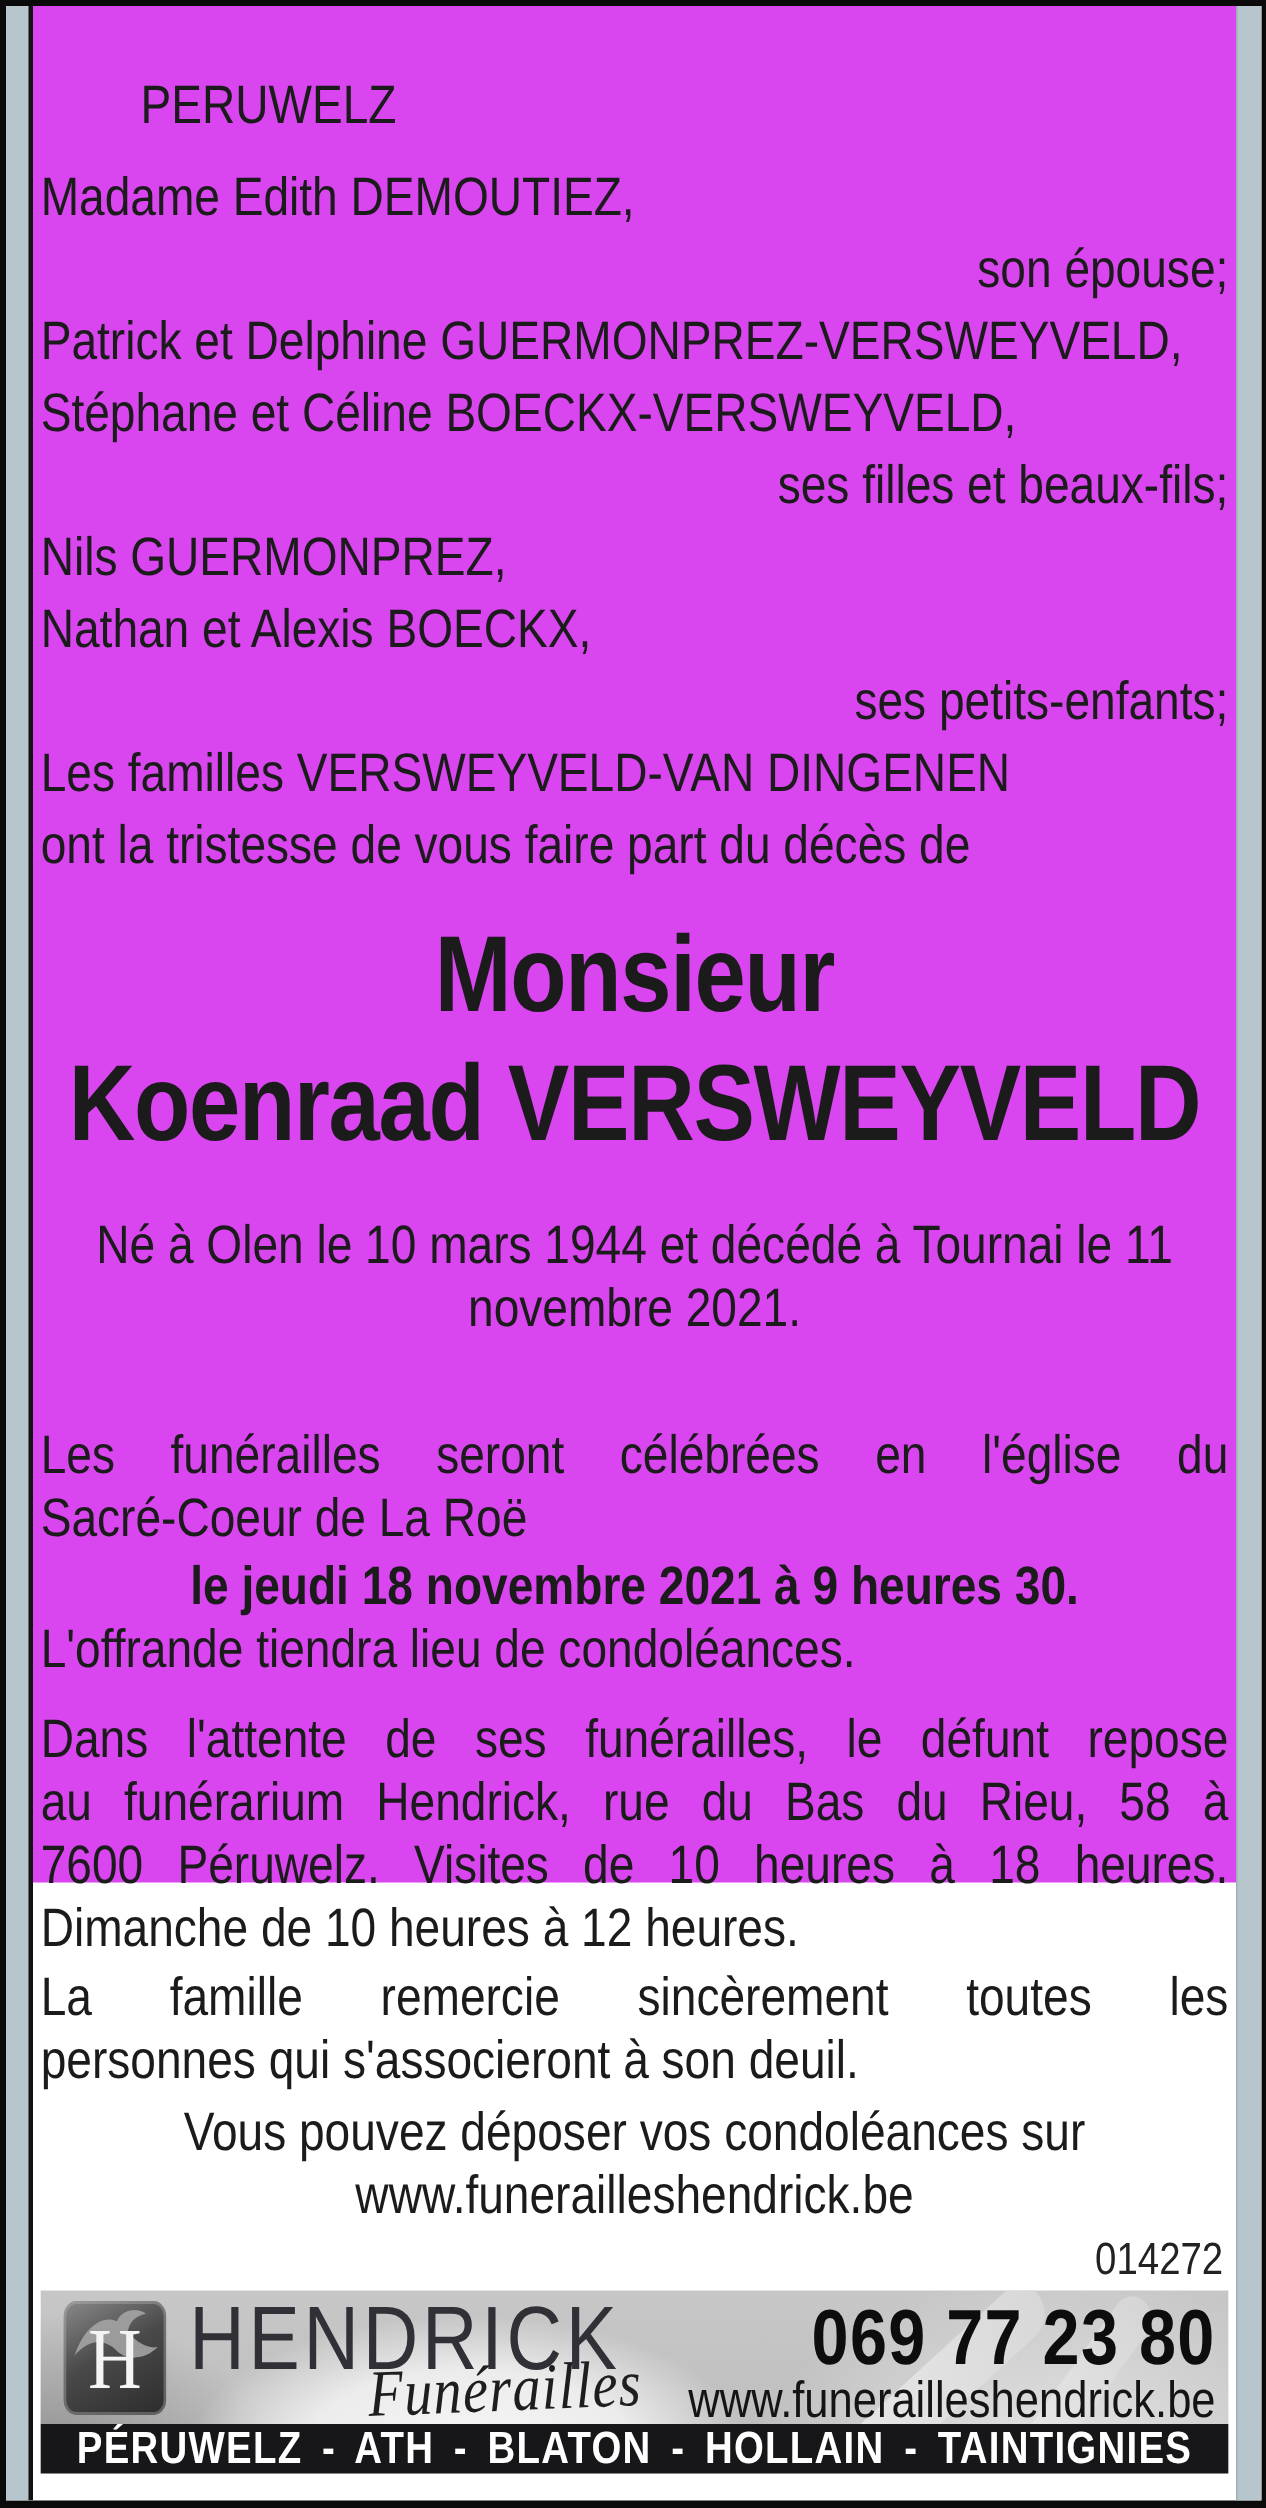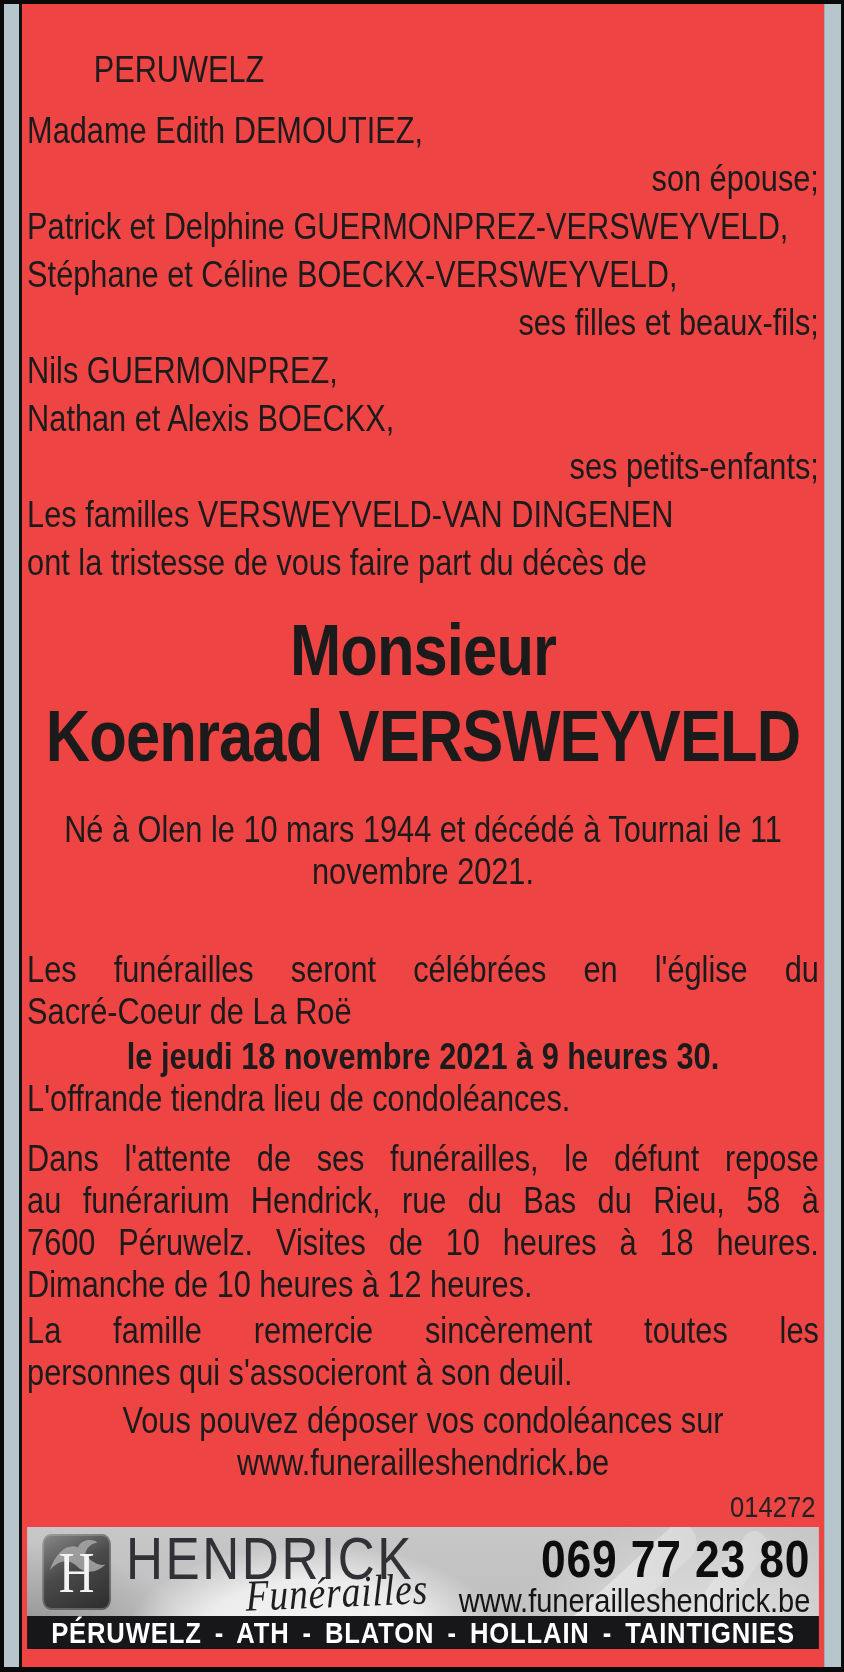--- a/index.html
+++ b/index.html
@@ -8,21 +8,21 @@
     background:#ffffff;box-sizing:border-box;
     border:4px solid #0a0a0a;border-bottom-width:5px;border-right-width:3px;
     overflow:hidden;
     font-family:"Liberation Sans","DejaVu Sans",sans-serif;
     color:#1b1b1b;
   }
   .strip{position:absolute;top:0;bottom:0;z-index:3;}
   .strip.left{left:0;width:15px;background:#b7c5cc;border-right:3px solid #111;}
   .strip.right{right:0;width:16px;background:#b7c5cc;border-left:1px solid #9fadb4;}
   .scan{
-    position:absolute;left:18px;top:0;width:802px;height:1667px;background:#ef4444;
+    position:absolute;left:18px;top:0;width:802px;height:1251px;background:#d946ef;
   }
   .scan-inner{
     width:940px;transform:scaleX(0.8532);transform-origin:left top;
     box-sizing:border-box;padding:43px 6px 0 6px;
   }
   .line{font-size:36px;line-height:48px;white-space:normal;}
   .l{text-align:left;}
   .r{text-align:right;}
   .c{text-align:center;}
   .j{text-align:justify;text-align-last:justify;}

